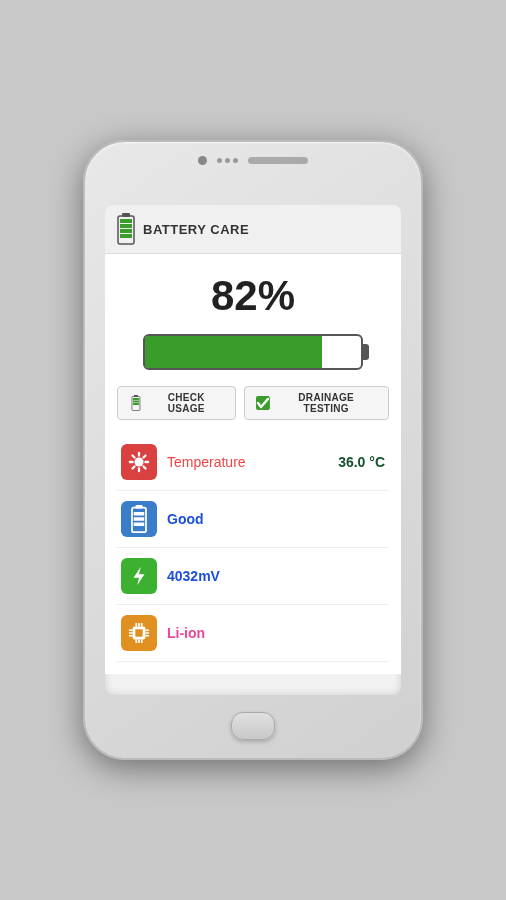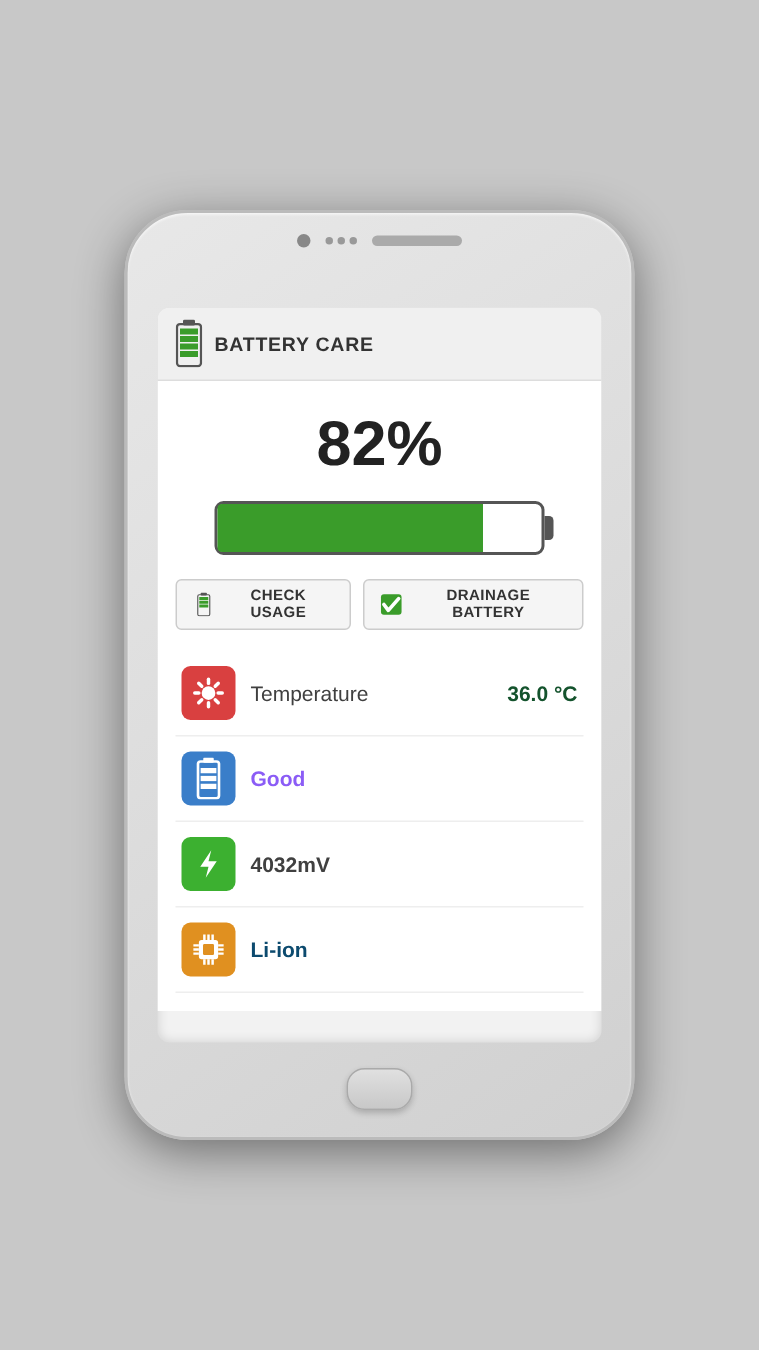--- a/index.html
+++ b/index.html
@@ -202,21 +202,21 @@
       display: flex;
       align-items: center;
       justify-content: center;
       margin-right: 10px;
       flex-shrink: 0;
     }
 
     .info-label {
       flex: 1;
       font-size: 14px;
-      color: #404040;
+      color: #ef4444;
     }
 
     .info-value {
       font-size: 14px;
       font-weight: bold;
     }
 
     
     .header-battery-svg {
       flex-shrink: 0;
@@ -270,21 +270,21 @@
             <rect x="3" y="11" width="12" height="4" fill="#3a9c2a"></rect>
             <rect x="3" y="16" width="12" height="4" fill="#3a9c2a"></rect>
           </svg>
           <span>CHECK USAGE</span>
         </button>
         <button class="btn-drainage">
           <svg width="16" height="16" viewBox="0 0 16 16">
             <rect x="1" y="1" width="14" height="14" rx="2" fill="#3a9c2a"></rect>
             <polyline points="3,8 6,12 13,4" fill="none" stroke="#fff" stroke-width="2.5" stroke-linecap="round" stroke-linejoin="round"></polyline>
           </svg>
-          <span>DRAINAGE BATTERY</span>
+          <span>DRAINAGE TESTING</span>
         </button>
       </div>
 
       <div class="info-table" id="info-table">
           <div class="info-row">
             <div class="info-icon-box" style="background: rgb(217, 64, 64);">
               <svg width="22" height="22" viewBox="0 0 24 24" fill="none">
         <circle cx="12" cy="12" r="5" fill="white"></circle>
         <line x1="12" y1="2" x2="12" y2="5" stroke="white" stroke-width="2.5" stroke-linecap="round"></line>
         <line x1="12" y1="19" x2="12" y2="22" stroke="white" stroke-width="2.5" stroke-linecap="round"></line>
@@ -302,50 +302,50 @@
           <div class="info-row">
             <div class="info-icon-box" style="background: rgb(58, 126, 201);">
               <svg width="18" height="28" viewBox="0 0 18 32">
         <rect x="1" y="3" width="16" height="28" rx="2" fill="none" stroke="white" stroke-width="2"></rect>
         <rect x="5" y="0" width="8" height="4" rx="1" fill="white"></rect>
         <rect x="3" y="8" width="12" height="4" fill="white"></rect>
         <rect x="3" y="14" width="12" height="4" fill="white"></rect>
         <rect x="3" y="20" width="12" height="4" fill="white"></rect>
       </svg>
             </div>
-            <span class="info-value" style="color: #8b5cf6;">Good</span>
+            <span class="info-value" style="color: #1d4ed8;">Good</span>
           </div>
           <div class="info-row">
             <div class="info-icon-box" style="background: rgb(60, 176, 48);">
               <svg width="18" height="22" viewBox="0 0 18 24">
         <polygon points="11,2 3,14 9,14 7,22 15,10 9,10" fill="white"></polygon>
       </svg>
             </div>
-            <span class="info-value" style="color: #404040;">4032mV</span>
+            <span class="info-value" style="color: #1d4ed8;">4032mV</span>
           </div>
           <div class="info-row">
             <div class="info-icon-box" style="background: rgb(224, 144, 32);">
               <svg width="22" height="22" viewBox="0 0 24 24">
         <rect x="5" y="5" width="14" height="14" rx="2" fill="white"></rect>
         <rect x="8" y="8" width="8" height="8" rx="1" fill="#e09020"></rect>
         <line x1="9" y1="1" x2="9" y2="5" stroke="white" stroke-width="1.8"></line>
         <line x1="12" y1="1" x2="12" y2="5" stroke="white" stroke-width="1.8"></line>
         <line x1="15" y1="1" x2="15" y2="5" stroke="white" stroke-width="1.8"></line>
         <line x1="9" y1="19" x2="9" y2="23" stroke="white" stroke-width="1.8"></line>
         <line x1="12" y1="19" x2="12" y2="23" stroke="white" stroke-width="1.8"></line>
         <line x1="15" y1="19" x2="15" y2="23" stroke="white" stroke-width="1.8"></line>
         <line x1="1" y1="9" x2="5" y2="9" stroke="white" stroke-width="1.8"></line>
         <line x1="1" y1="12" x2="5" y2="12" stroke="white" stroke-width="1.8"></line>
         <line x1="1" y1="15" x2="5" y2="15" stroke="white" stroke-width="1.8"></line>
         <line x1="19" y1="9" x2="23" y2="9" stroke="white" stroke-width="1.8"></line>
         <line x1="19" y1="12" x2="23" y2="12" stroke="white" stroke-width="1.8"></line>
         <line x1="19" y1="15" x2="23" y2="15" stroke="white" stroke-width="1.8"></line>
       </svg>
             </div>
-            <span class="info-value" style="color: #0c4a6e; text-align: right;">Li-ion</span>
+            <span class="info-value" style="color: #ec4899; text-align: right;">Li-ion</span>
           </div>
         </div>
 
     </div>
   </div>
 
   <div class="home-button"></div>
 
 </div>
 

